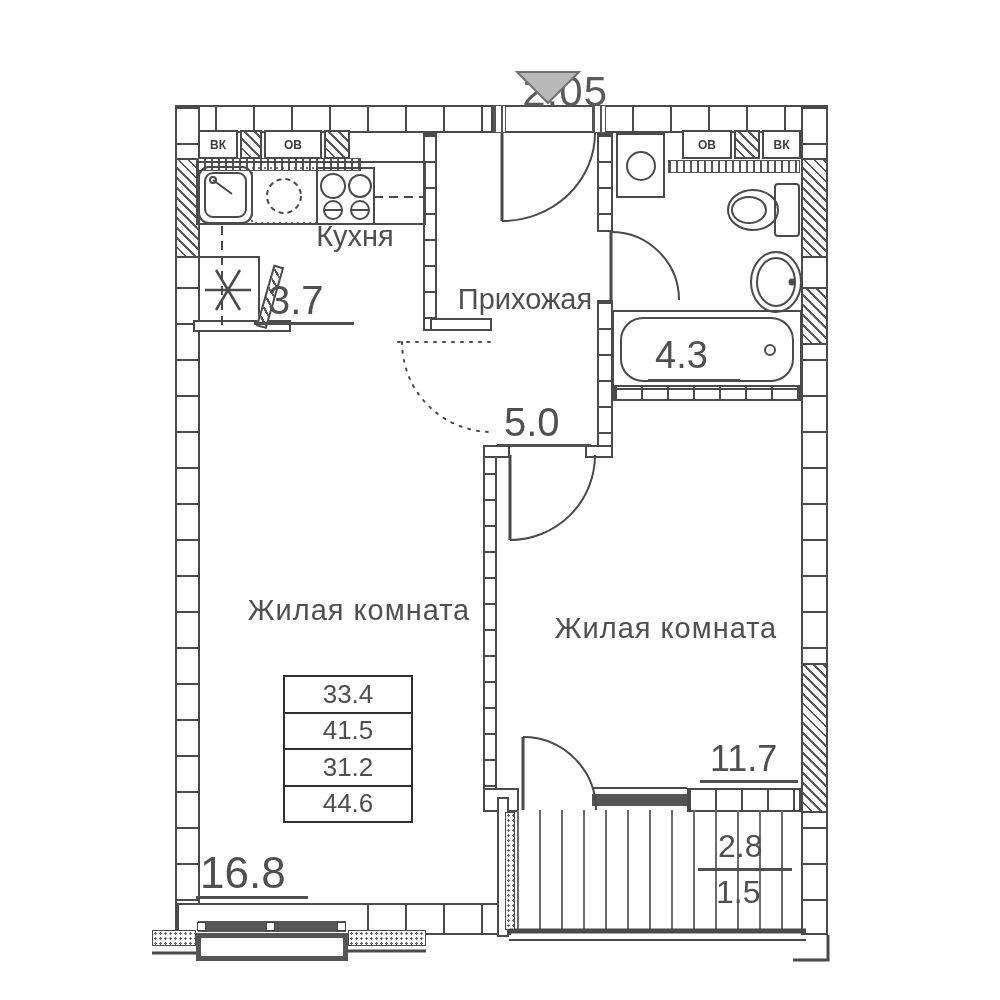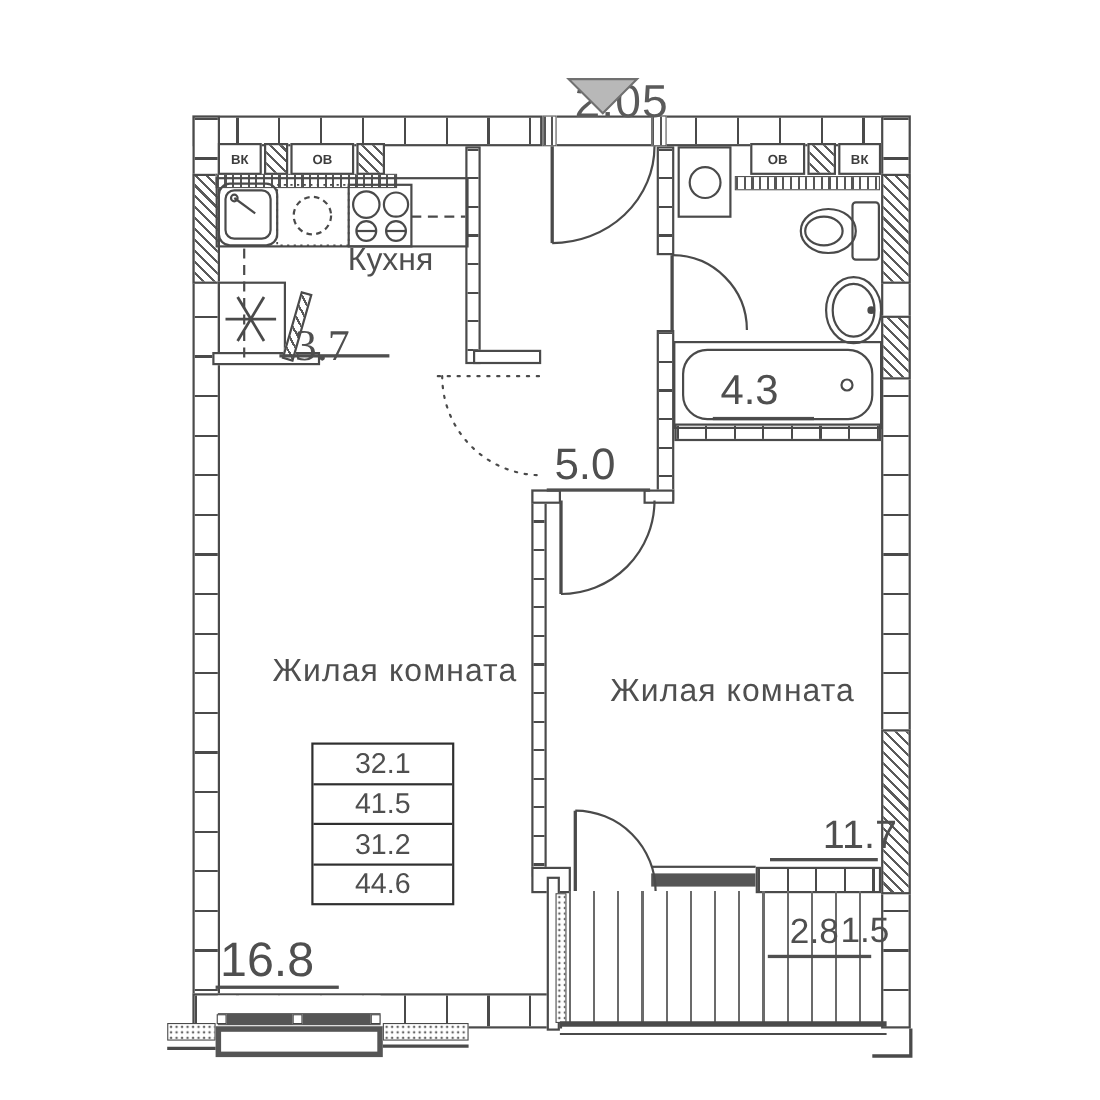--- a/index.html
+++ b/index.html
@@ -94,44 +94,45 @@
     </div>
 
   <div class="abs" style="left:196px;top:161px;width:230px;height:64px;border:2px solid #4a4a4a;"></div>
   <div class="abs plain" style="left:198px;top:256px;width:62px;height:66px;"></div>
   <div class="abs plain" style="left:193px;top:320px;width:98px;height:12px;"></div>
   <div class="abs hatch" style="left:256px;top:262px;width:11px;height:64px;transform:rotate(16deg);transform-origin:bottom left;"></div>
 
   <div class="lbl" style="left:488px;top:24px;width:120px;text-align:right;font-size:42px;color:#5a5a5a;letter-spacing:1px;margin-top:44px;">2.05</div>
 
   <div class="lbl" style="left:297px;top:220px;width:116px;text-align:center;font-size:29px;">Кухня</div>
-  <div class="lbl" style="left:268px;top:290px;font-size:40px;font-family:Liberation Serif, serif;">3.7</div>
+  <div class="lbl" style="left:268px;top:278px;font-size:40px;">3.7</div>
   <div class="u" style="left:254px;top:322px;width:100px;"></div>
 
+  <div class="lbl" style="left:446px;top:283px;width:158px;text-align:center;font-size:29px;">Прихожая</div>
   <div class="lbl" style="left:504px;top:400px;font-size:40px;">5.0</div>
   <div class="u" style="left:497px;top:444px;width:94px;"></div>
 
   <div class="lbl" style="left:655px;top:334px;font-size:38px;">4.3</div>
   <div class="u" style="left:648px;top:379px;width:92px;"></div>
 
   <div class="lbl" style="left:230px;top:594px;width:258px;text-align:center;font-size:29px;letter-spacing:1px;">Жилая комната</div>
   <div class="lbl" style="left:200px;top:848px;font-size:44px;">16.8</div>
   <div class="u" style="left:196px;top:896px;width:112px;"></div>
 
   <div class="lbl" style="left:536px;top:612px;width:260px;text-align:center;font-size:29px;letter-spacing:1px;">Жилая комната</div>
-  <div class="lbl" style="left:710px;top:738px;font-size:36px;margin-left:38px;">11.7</div>
+  <div class="lbl" style="left:710px;top:738px;font-size:36px;">11.7</div>
   <div class="u" style="left:700px;top:780px;width:98px;"></div>
 
   <div class="lbl" style="left:718px;top:828px;font-size:32px;">2.8</div>
   <div class="u" style="left:698px;top:868px;width:94px;"></div>
-  <div class="lbl" style="left:716px;top:827px;font-size:32px;padding-left:48px;">1.5</div>
+  <div class="lbl" style="left:716px;top:874px;font-size:32px;">1.5</div>
 
   <div id="infotable" class="abs" style="left:283px;top:675px;width:130px;height:148px;">
     <div class="vals">
-      <div>32.1</div>
+      <div>33.4</div>
       <div>41.5</div>
       <div>31.2</div>
       <div>44.6</div>
     </div>
   </div>
 
   <svg width="1000" height="1000" viewBox="0 0 1000 1000">
     <g stroke="#4a4a4a" stroke-width="2" fill="none">
 
       <polygon points="517,72 579,72 548,103" fill="#b8b8b8" stroke="#707070"></polygon>

